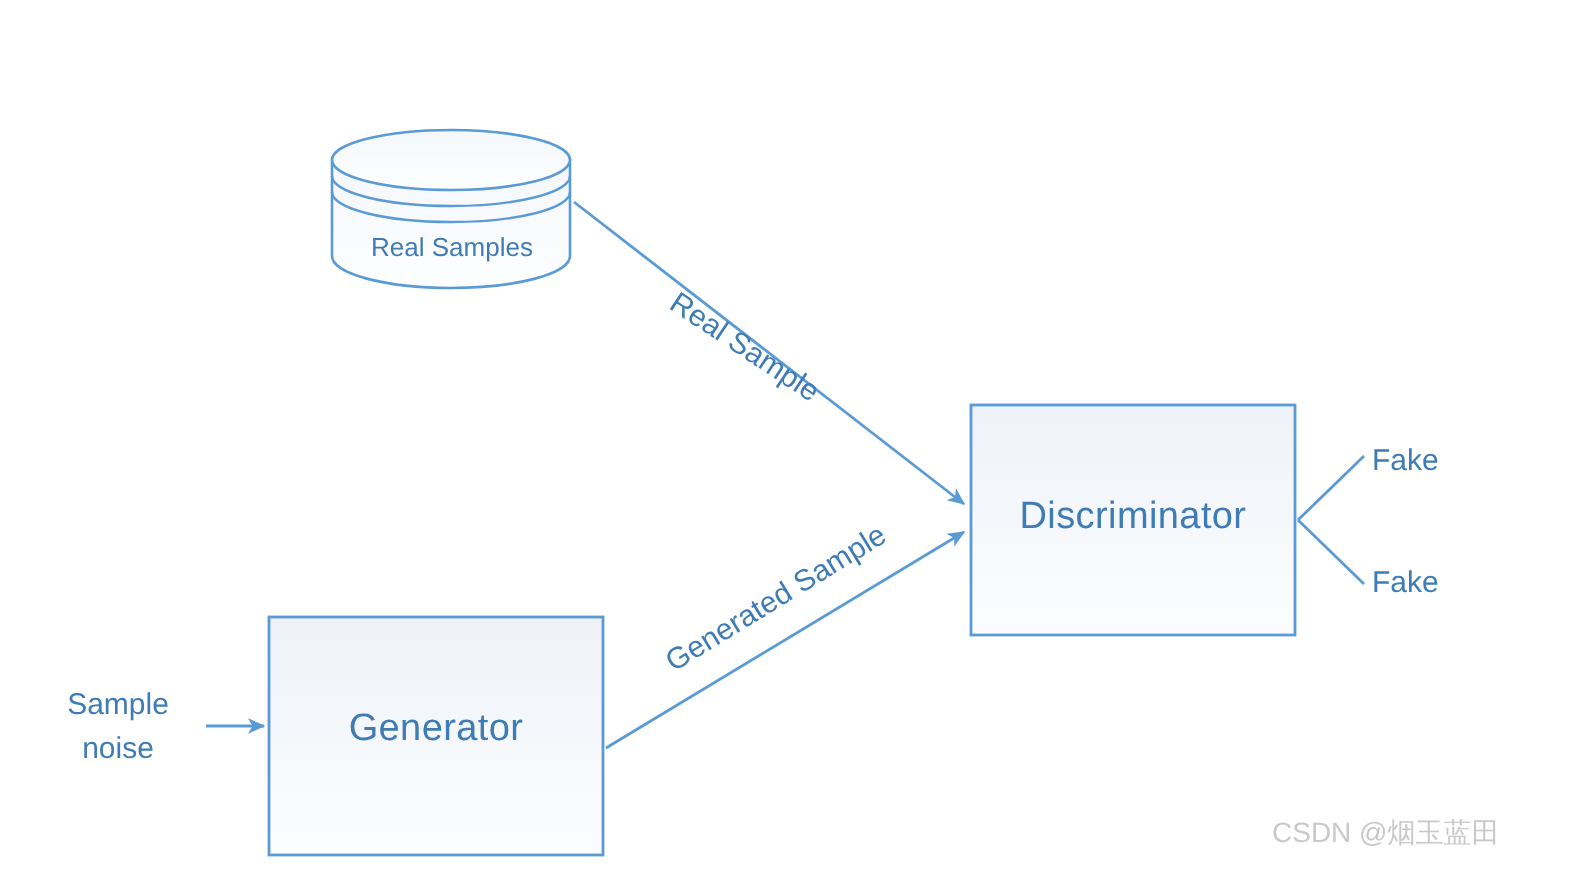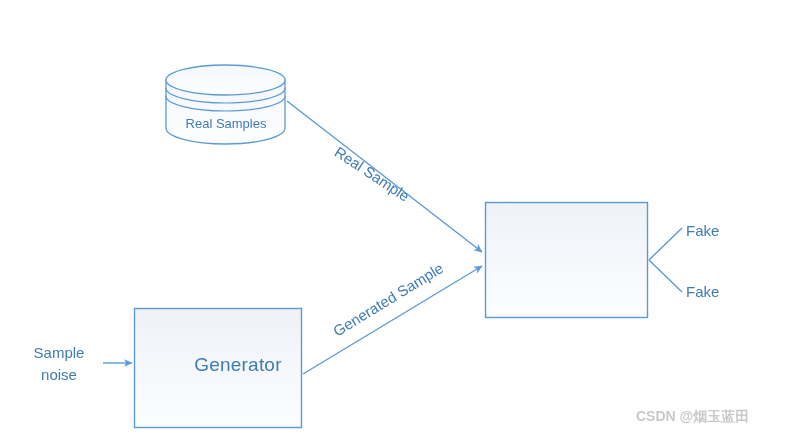--- a/index.html
+++ b/index.html
@@ -38,21 +38,20 @@
     width: 163px;
     font-size: 19px;
     letter-spacing: 0.2px;
   }
   #label-generator {
     left: 134px;
     top: 354px;
     width: 168px;
     font-size: 19px;
     letter-spacing: 0.2px;
-    padding-left: 20px;
   }
   #label-real-samples {
     left: 166px;
     top: 116px;
     width: 120px;
     font-size: 13px;
   }
   #label-real-out {
     left: 686px;
     top: 222px;
@@ -93,21 +92,20 @@
     transform: rotate(-31.5deg);
   }
   #watermark {
     position: absolute;
     left: 636px;
     top: 408px;
     color: #c9c9c9;
     font-size: 14px;
     white-space: nowrap;
     font-family: "Liberation Sans", sans-serif;
-    font-weight: bold;
   }
 </style>
 </head>
 <body>
 
 <div id="canvas">
 
   <svg id="diagram-svg" viewBox="0 0 786 442" xmlns="http://www.w3.org/2000/svg">
     <defs>
       <linearGradient id="boxFill" x1="0" y1="0" x2="0" y2="1">
@@ -141,20 +139,21 @@
     <line x1="103" y1="363" x2="132" y2="363" stroke="#5b9bd5" stroke-width="1.4" marker-end="url(#arrowBlue)"></line>
 
     <line x1="649" y1="260" x2="682" y2="228" stroke="#5b9bd5" stroke-width="1.4"></line>
     <line x1="649" y1="260" x2="682" y2="292" stroke="#5b9bd5" stroke-width="1.4"></line>
   </svg>
 
   <div class="node-label" id="label-real-samples">Real Samples</div>
 
   <div class="node-label" id="label-generator">Generator</div>
 
+  <div class="node-label" id="label-discriminator">Discriminator</div>
 
   <div class="edge-label" id="label-real-sample">Real Sample</div>
 
   <div class="edge-label" id="label-generated-sample">Generated Sample</div>
 
   <div class="node-label" id="label-random-noise">Sample noise</div>
 
   <div class="node-label" id="label-real-out">Fake</div>
 
   <div class="node-label" id="label-fake-out">Fake</div>

